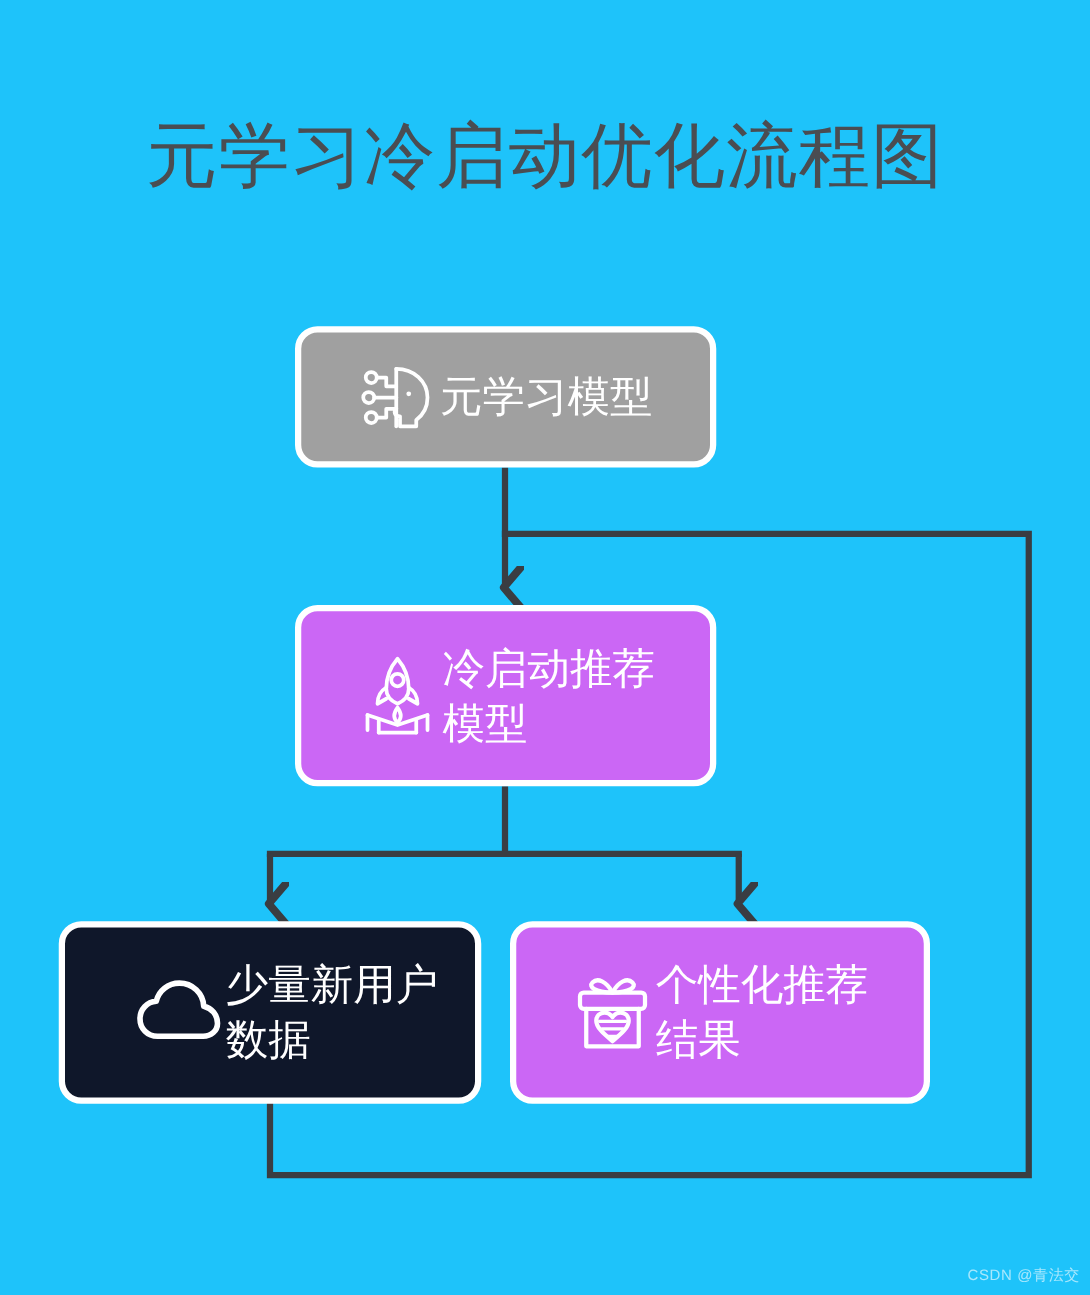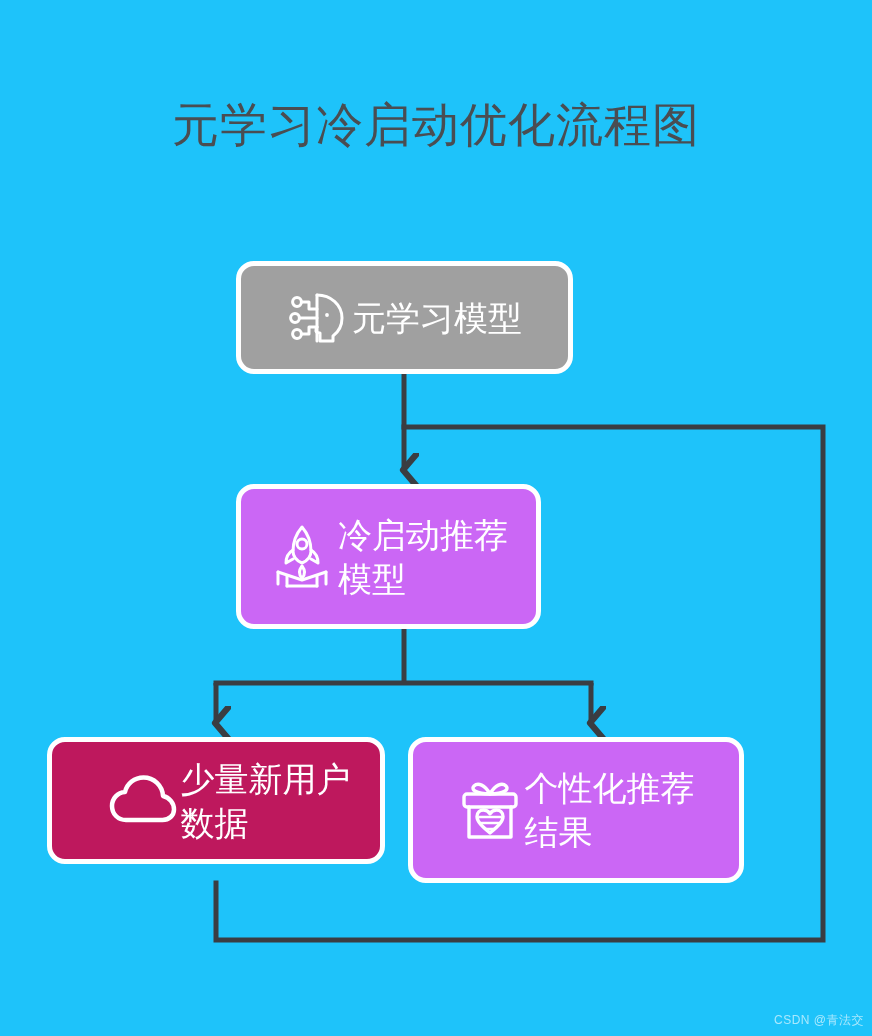--- a/index.html
+++ b/index.html
@@ -23,21 +23,21 @@
     height: 1036px;
   }
 
   
   .title {
     position: absolute;
     left: 0;
     top: 96px;
     width: 872px;
     text-align: center;
-    font-size: 47px;
+    font-size: 57px;
     line-height: 58px;
     letter-spacing: 1px;
     color: #4a4d52;
     font-weight: 400;
     white-space: nowrap;
   }
 
   
   #edges {
     position: absolute;
@@ -79,30 +79,30 @@
   .node--meta {
     left: 236px;
     top: 261px;
     width: 337px;
     height: 113px;
     background: #a0a0a0;
   }
   .node--cold {
     left: 236px;
     top: 484px;
-    width: 305px;
+    width: 337px;
     height: 145px;
     background: #cb67f5;
   }
   .node--data {
     left: 47px;
     top: 737px;
     width: 338px;
-    height: 127px;
-    background: #be185d;
+    height: 146px;
+    background: #0f172a;
     padding-left: 40px;
   }
   .node--result {
     left: 408px;
     top: 737px;
     width: 336px;
     height: 146px;
     background: #cb67f5;
   }
 

